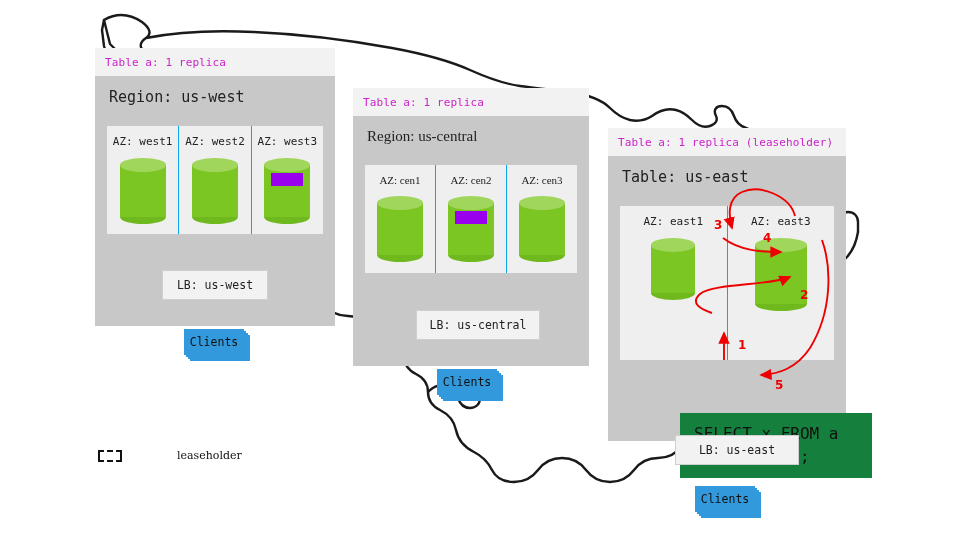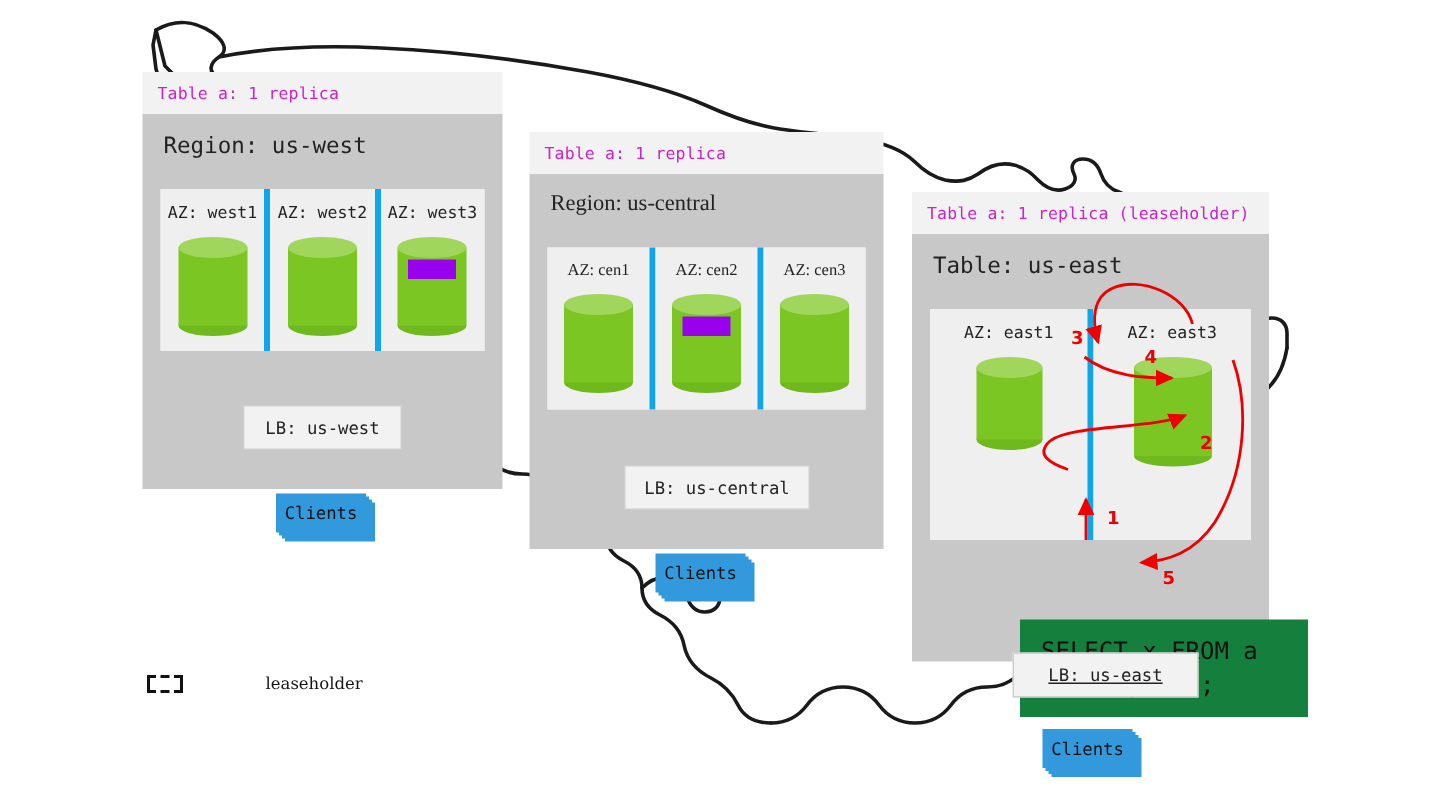--- a/index.html
+++ b/index.html
@@ -22,21 +22,21 @@
     white-space:nowrap;
   }
   .panel-body{background:#c8c8c8;padding:0;}
   .region-title{
     color:#222;font-size:15px;
     padding:12px 0 20px 14px;white-space:nowrap;
   }
   .az-row{display:flex;background:#efefef;margin:0 12px;}
   .az-cell{
     flex:1 1 0;background:#efefef;
-    border-right:4px solid #0ea5e9;
+    border-right:1px solid #0ea5e9;
     display:flex;flex-direction:column;align-items:center;
     padding-top:9px;padding-bottom:10px;
     position:relative;
   }
   .az-cell:last-child{border-right:none;}
   .az-label{font-size:11px;color:#222;white-space:nowrap;margin-bottom:10px;}
 
   
   .cyl{position:relative;}
   .cyl .body{
@@ -261,21 +261,21 @@
           <div class="az-label">AZ: east3</div>
           <div class="cyl" style="width:52px;height:73px;">
             <div class="bot"></div>
             <div class="body"></div>
             <div class="top"></div>
           </div>
         </div>
 
       </div>
     </div>
-    <div class="lb-box" style="left:67px;top:307px;width:98px;text-decoration:underline;">LB: us-east</div>
+    <div class="lb-box" style="left:67px;top:307px;width:98px;">LB: us-east</div>
     <div class="clients" style="left:87px;top:358px;">
       <div class="sheet s3"></div>
       <div class="sheet s2"></div>
       <div class="sheet s1"></div>
       <div class="sheet front">Clients</div>
     </div>
     <div class="sql-box" style="left:72px;top:285px;width:166px;">SELECT x FROM a
 WHERE y = 7;</div>
   </div>
 

